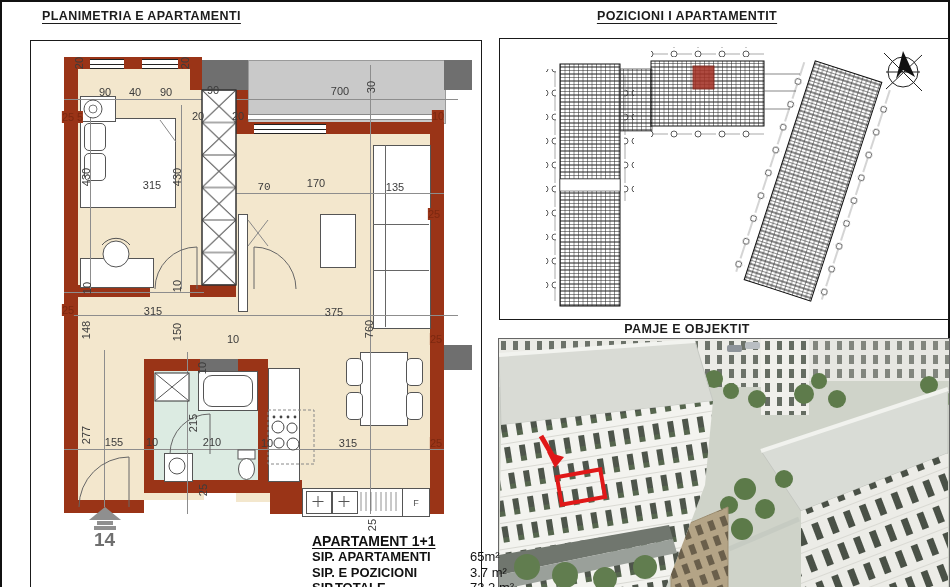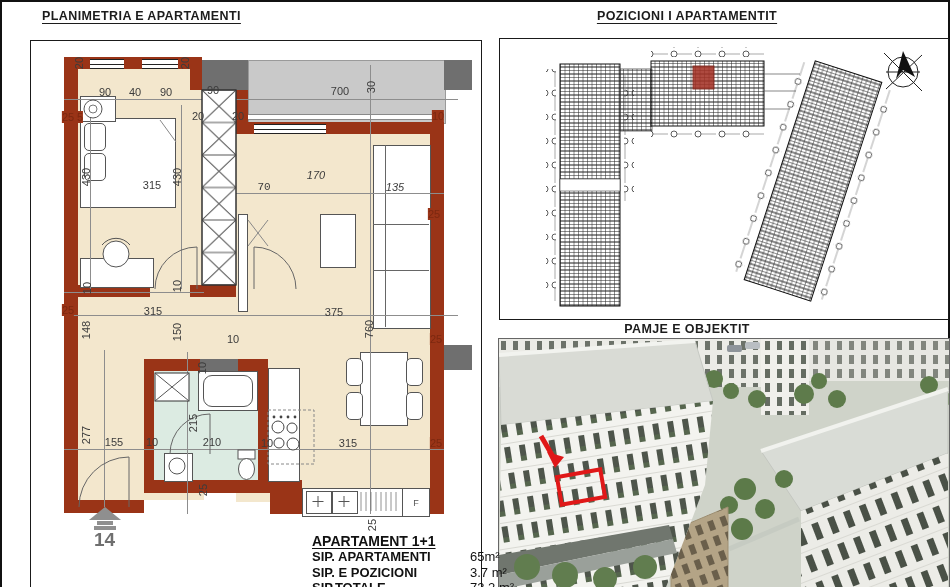--- a/index.html
+++ b/index.html
@@ -191,22 +191,22 @@
       <span class="dim rot" style="left: 369px; top: 85px;">30</span>
       <span class="dim wall" style="left: 66px; top: 115px;">25</span>
       <span class="dim wall" style="left: 78px; top: 115px;">5</span>
       <span class="dim" style="left: 196px; top: 114px;">20</span>
       <span class="dim" style="left: 236px; top: 114px;">20</span>
       <span class="dim wall" style="left: 436px; top: 114px;">10</span>
       <span class="dim" style="left: 150px; top: 183px;">315</span>
       <span class="dim rot" style="left: 84px; top: 175px;">430</span>
       <span class="dim rot" style="left: 175px; top: 175px;">430</span>
       <span class="dim" style="left: 262px; top: 185px; font-family: Liberation Mono, monospace;">70</span>
-      <span class="dim" style="left: 314px; top: 173px; font-style: italic;">170</span>
-      <span class="dim" style="left: 393px; top: 185px; font-style: italic;">135</span>
+      <span class="dim" style="left: 314px; top: 181px;">170</span>
+      <span class="dim" style="left: 393px; top: 185px;">135</span>
       <span class="dim wall" style="left: 432px; top: 212px;">25</span>
       <span class="dim rot" style="left: 85px; top: 286px;">10</span>
       <span class="dim rot" style="left: 175px; top: 284px;">10</span>
       <span class="dim wall" style="left: 66px; top: 308px;">25</span>
       <span class="dim" style="left: 151px; top: 309px;">315</span>
       <span class="dim" style="left: 332px; top: 310px;">375</span>
       <span class="dim rot" style="left: 84px; top: 328px;">148</span>
       <span class="dim rot" style="left: 175px; top: 330px;">150</span>
       <span class="dim rot" style="left: 367px; top: 327px;">760</span>
       <span class="dim wall" style="left: 434px; top: 337px;">25</span>

